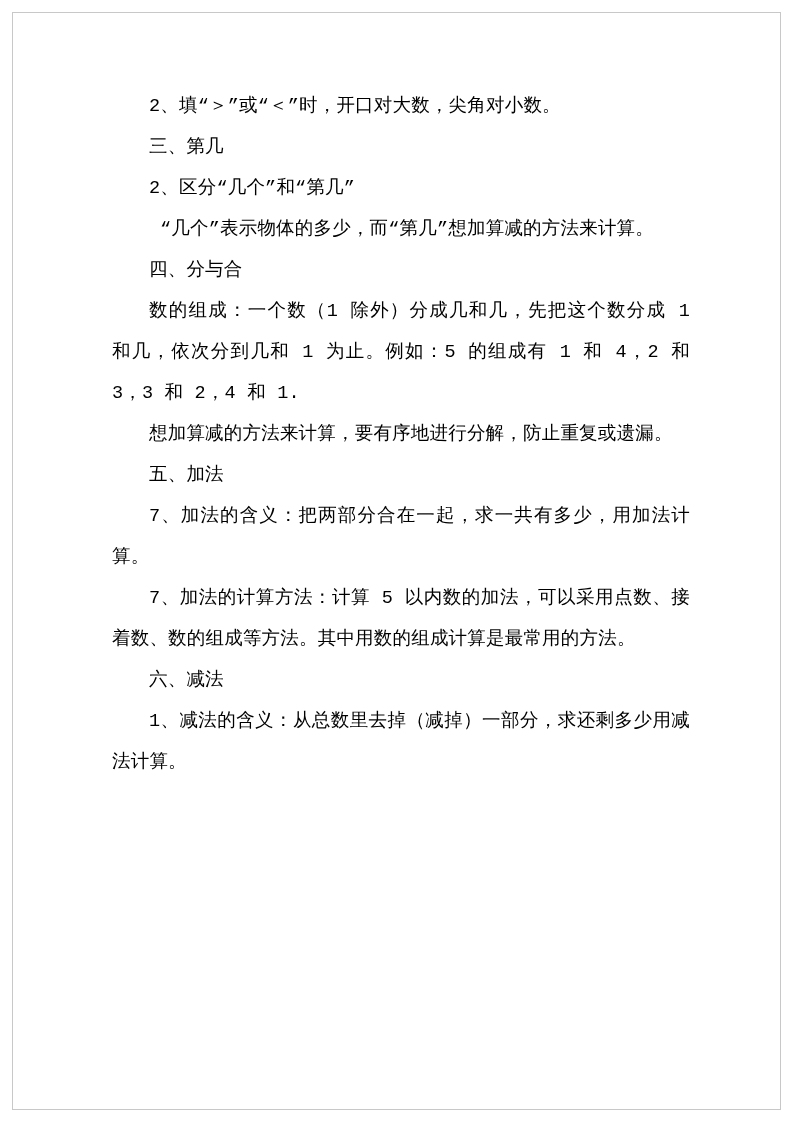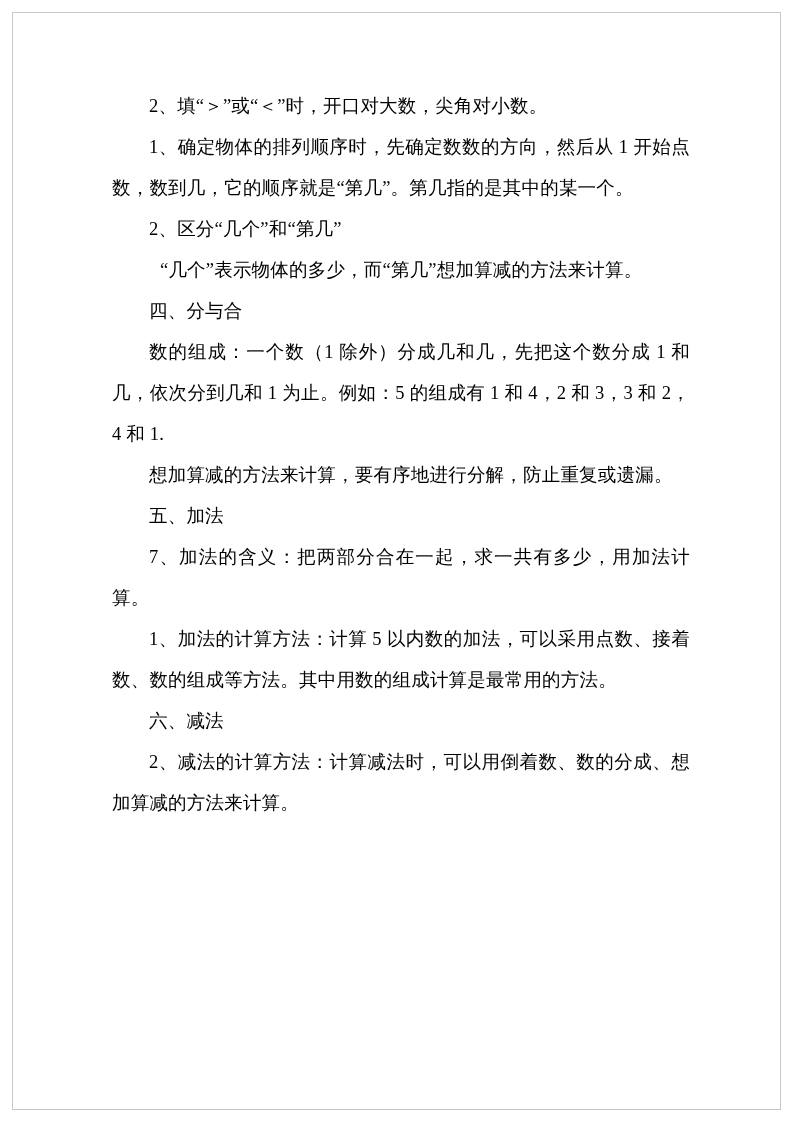--- a/index.html
+++ b/index.html
@@ -14,20 +14,21 @@
     color: #000000;
     -webkit-font-smoothing: antialiased;
   }
   .page {
     position: relative;
     width: 793px;
     height: 1122px;
     box-sizing: border-box;
     background: #ffffff;
     overflow: hidden;
+    font-family: Liberation Mono, monospace;
   }
   .page-border {
     position: absolute;
     left: 12px;
     top: 12px;
     right: 12px;
     bottom: 12px;
     border: 1px solid #c8c8c8;
     pointer-events: none;
   }
@@ -53,26 +54,26 @@
   }
 </style>
 </head>
 <body>
 
 <div class="page">
   <div class="page-border"></div>
   <div class="content">
 
     <p class="para indent-2">2、填“＞”或“＜”时，开口对大数，尖角对小数。</p>
-    <p class="para indent-2">1、确定物体的排列顺序时，先确定数数的方向，然后从 1 开始点数，数到几，它的顺序就是“第几”。第几指的是其中的某一个。</p>
+    <p class="para indent-2">三、第几</p>
     <p class="para indent-2">2、区分“几个”和“第几”</p>
     <p class="para indent-extra">“几个”表示物体的多少，而“第几”想加算减的方法来计算。</p>
     <p class="para indent-2">四、分与合</p>
     <p class="para indent-2">数的组成：一个数（1 除外）分成几和几，先把这个数分成 1 和几，依次分到几和 1 为止。例如：5 的组成有 1 和 4，2 和 3，3 和 2，4 和 1.</p>
     <p class="para indent-2">想加算减的方法来计算，要有序地进行分解，防止重复或遗漏。</p>
     <p class="para indent-2">五、加法</p>
     <p class="para indent-2">7、加法的含义：把两部分合在一起，求一共有多少，用加法计算。</p>
-    <p class="para indent-2">1、加法的计算方法：计算 5 以内数的加法，可以采用点数、接着数、数的组成等方法。其中用数的组成计算是最常用的方法。</p>
+    <p class="para indent-2">7、加法的计算方法：计算 5 以内数的加法，可以采用点数、接着数、数的组成等方法。其中用数的组成计算是最常用的方法。</p>
     <p class="para indent-2">六、减法</p>
-    <p class="para indent-2">2、减法的计算方法：计算减法时，可以用倒着数、数的分成、想加算减的方法来计算。</p>
+    <p class="para indent-2">1、减法的含义：从总数里去掉（减掉）一部分，求还剩多少用减法计算。</p>
 
   </div>
 </div>
 
 </body></html>

